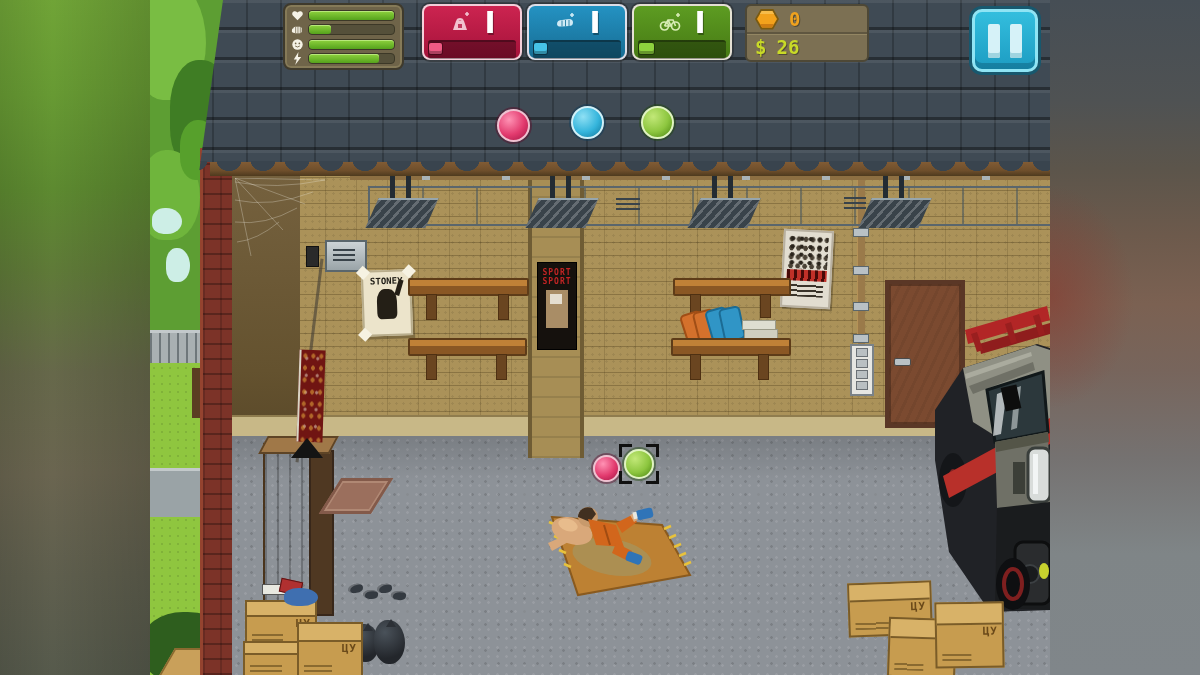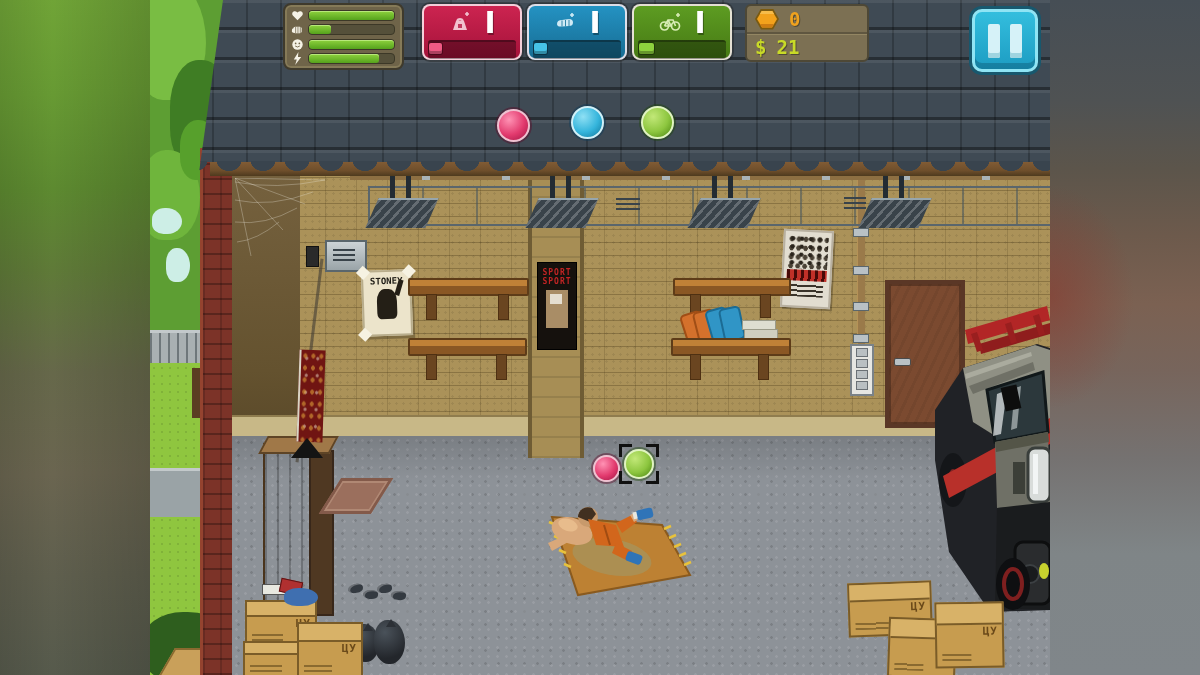--- a/index.html
+++ b/index.html
@@ -508,21 +508,21 @@
 
     <div class="abs money" style="left:595px;top:4px;width:120px;height:54px;">
       <div class="row coins">
         <span class="coin-outer">
             <span class="coin-inner"></span>
           </span>
         <span class="val">0</span>
       </div>
       <div class="row cash">
         <span>$</span>
-        <span class="val">21</span>
+        <span class="val">26</span>
       </div>
     </div>
 
 
     <div class="abs pausebtn" style="left:822px;top:9px;width:60px;height:57px;">
       <i></i>
         <i></i>
     </div>
 
   </div>

